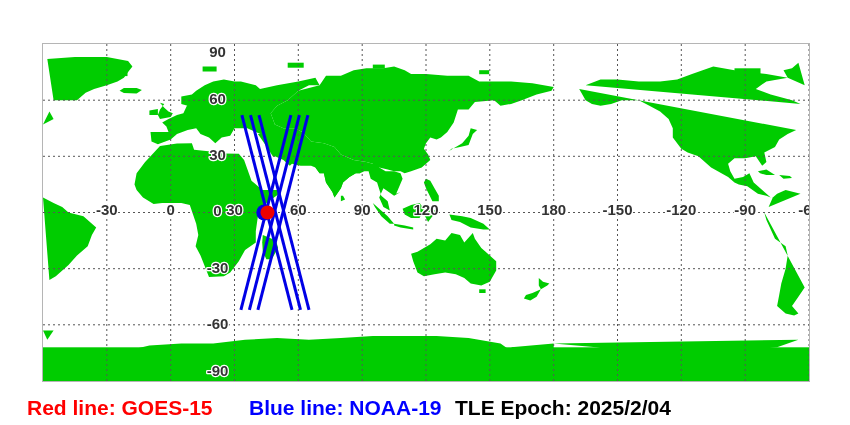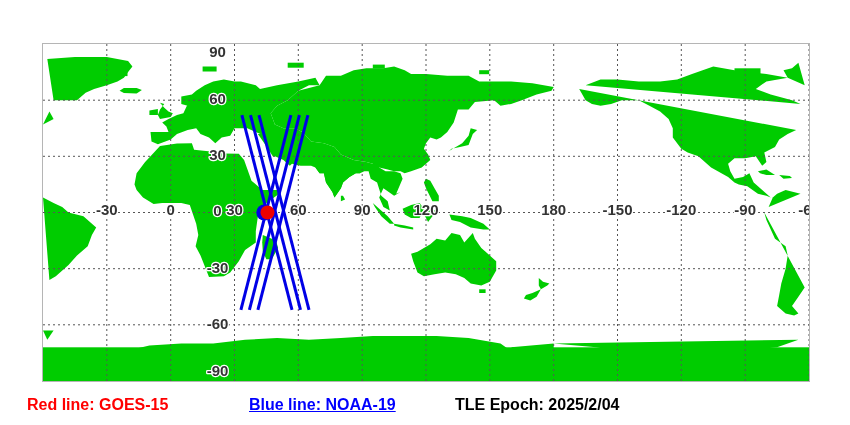--- a/index.html
+++ b/index.html
@@ -48,27 +48,27 @@
 
   
   #legend{
     position:absolute;
     left:0; top:392px;
     width:850px; height:33px;
   }
   .legend-item{
     position:absolute;
     font-family:"Liberation Sans", sans-serif;
-    font-size:16px;
+    font-size:21px;
     font-weight:bold;
     white-space:nowrap;
     top:4px;
   }
   #legend-red{left:27px;color:#ff0000;}
-  #legend-blue{left:249px;color:#0000ff;text-decoration:underline;}
+  #legend-blue{left:249px;color:#0000ff;}
   #legend-epoch{left:455px;color:#000000;}
 </style>
 </head>
 <body>
 
 <div id="app">
 
   <div id="map-plot">
     <svg id="map-canvas" width="766" height="337" viewBox="0 0 766 337">
         <rect x="0" y="0" width="766" height="337" fill="#ffffff"></rect>

